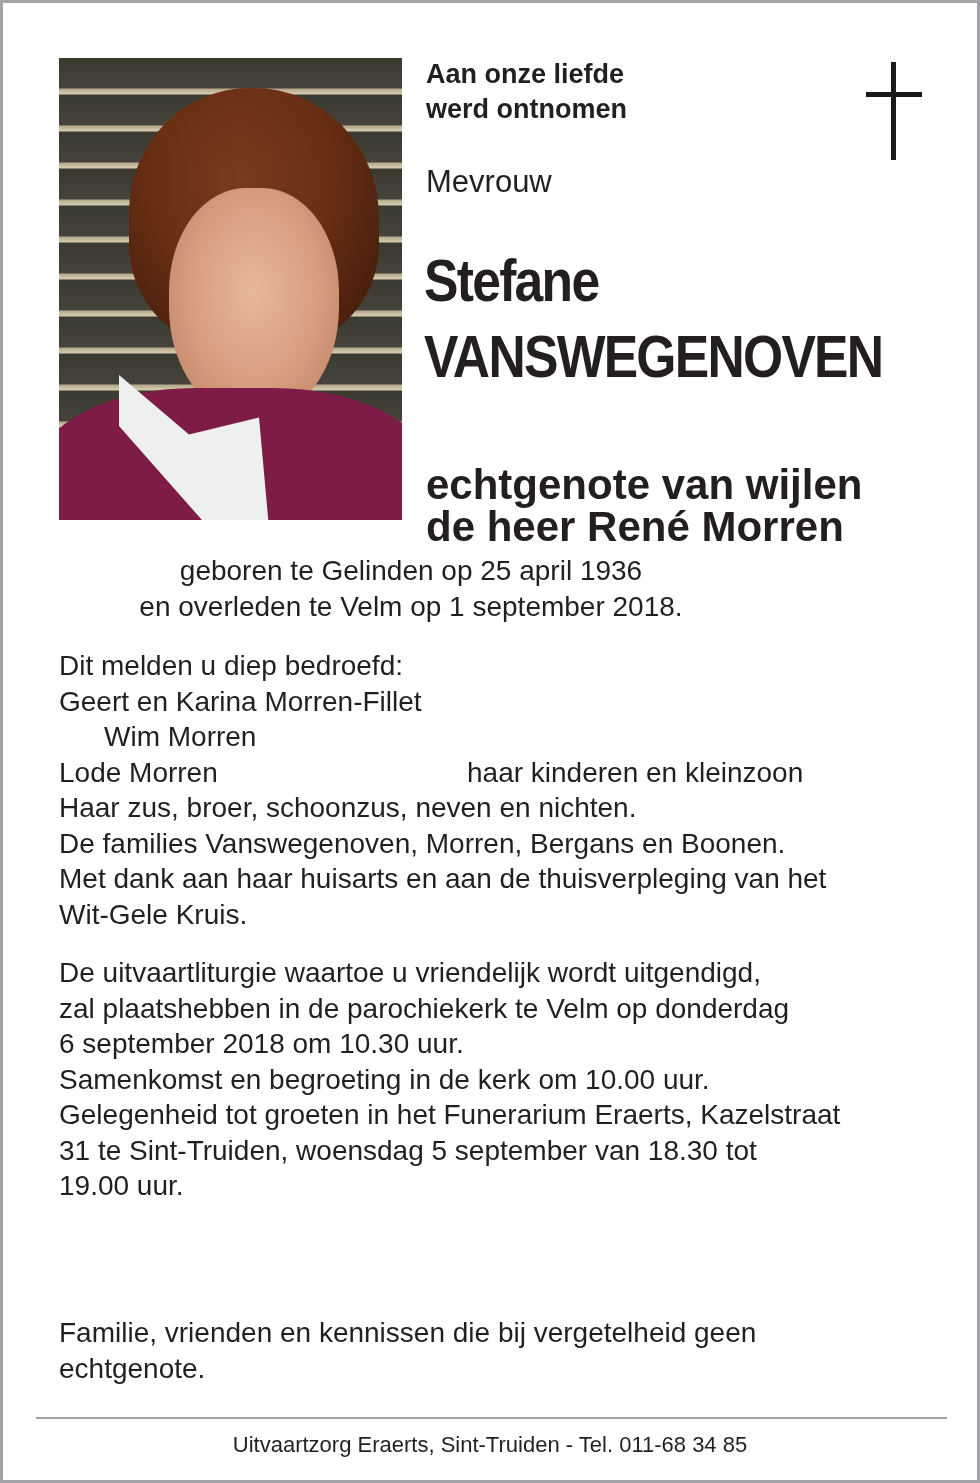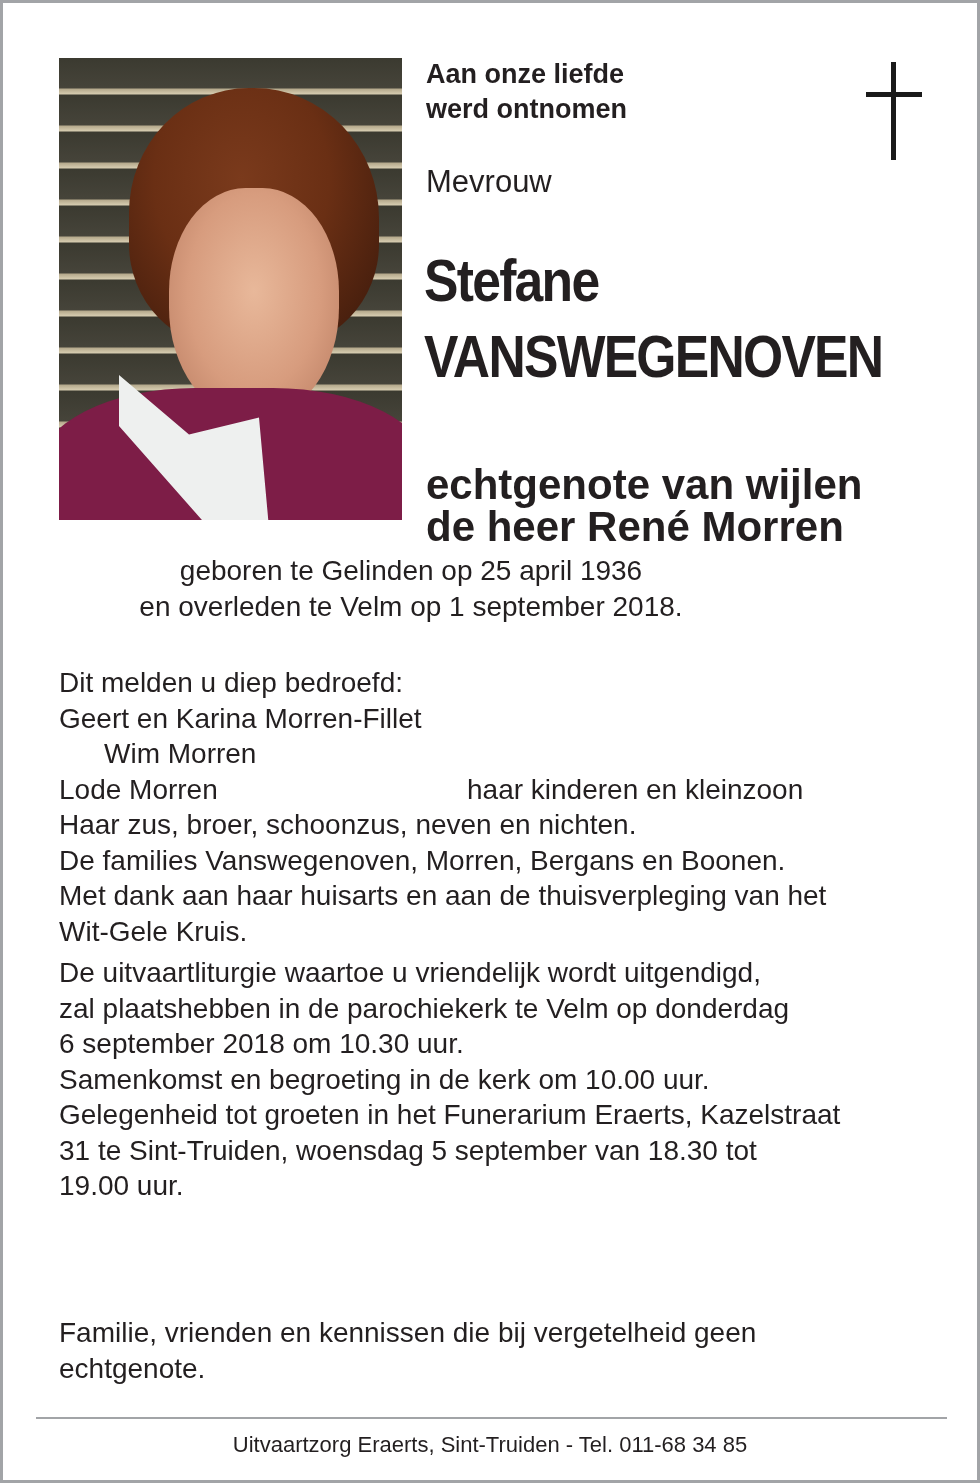--- a/index.html
+++ b/index.html
@@ -58,21 +58,21 @@
     }
     .spouse { left: 423px; top: 430px; font-size: 42px; line-height: 42px; font-weight: bold; margin-top: 31px; }
     .cross { position: absolute; left: 863px; top: 59px; width: 56px; height: 98px; }
     .cross .v { position: absolute; left: 25px; top: 0; width: 5px; height: 98px; background: #1a1a1a; }
     .cross .h { position: absolute; left: 0; top: 30px; width: 56px; height: 5px; background: #1a1a1a; }
     .dates {
       position: absolute; left: 0; width: 816px; top: 550px;
       text-align: center; font-size: 28px; line-height: 36px;
     }
     .body-text { left: 56px; font-size: 28px; line-height: 35.5px; }
-    .announce { top: 662px; }
+    .announce { top: 645px; }
     .announce .indent { padding-left: 45px; }
     .announce .italic-note {
       position: absolute; left: 408px; 
     }
     .liturgy { top: 952px; }
     .address { top: 1217px; }
     .notice { top: 1312px; }
     .rule {
       position: absolute; left: 33px; top: 1414px;
       width: 911px; height: 2px; background: #a2a4a7;

